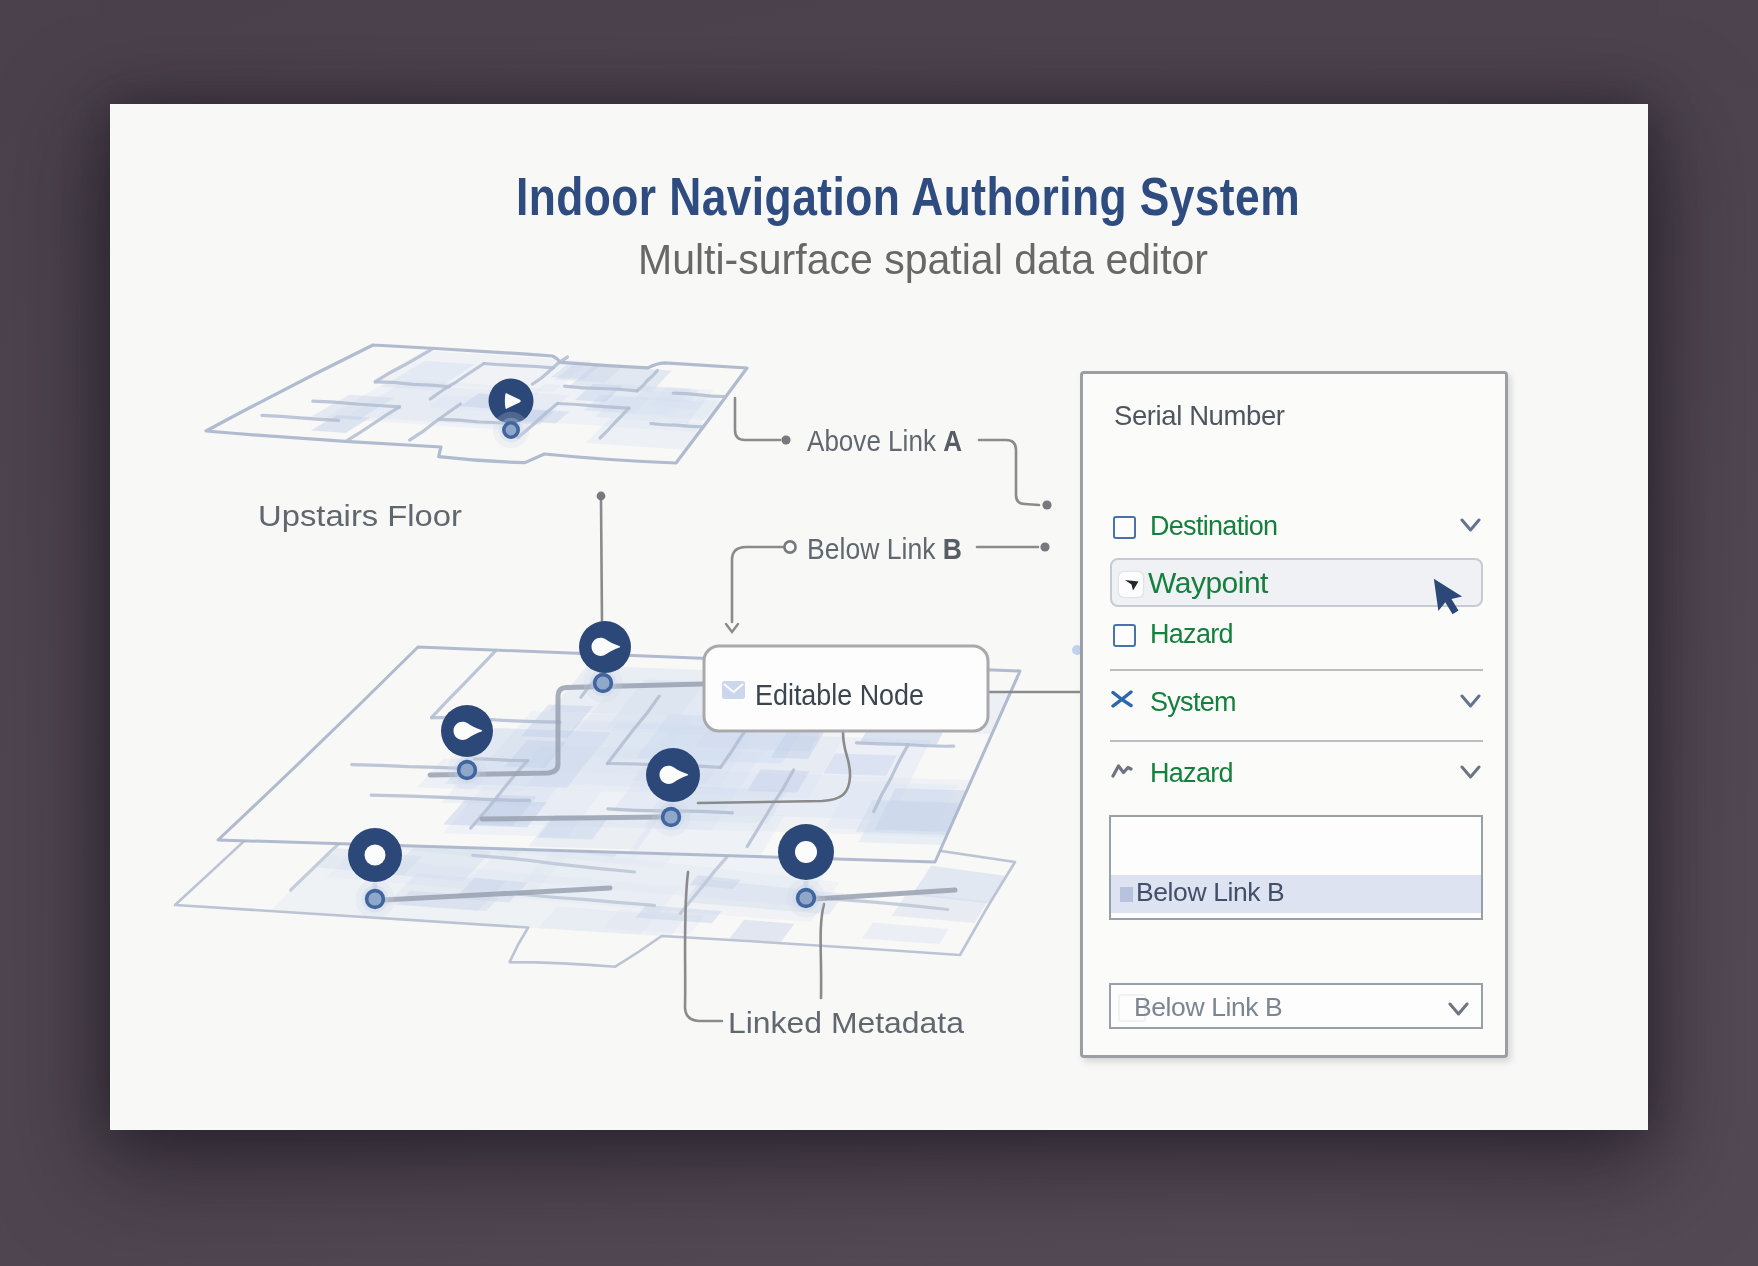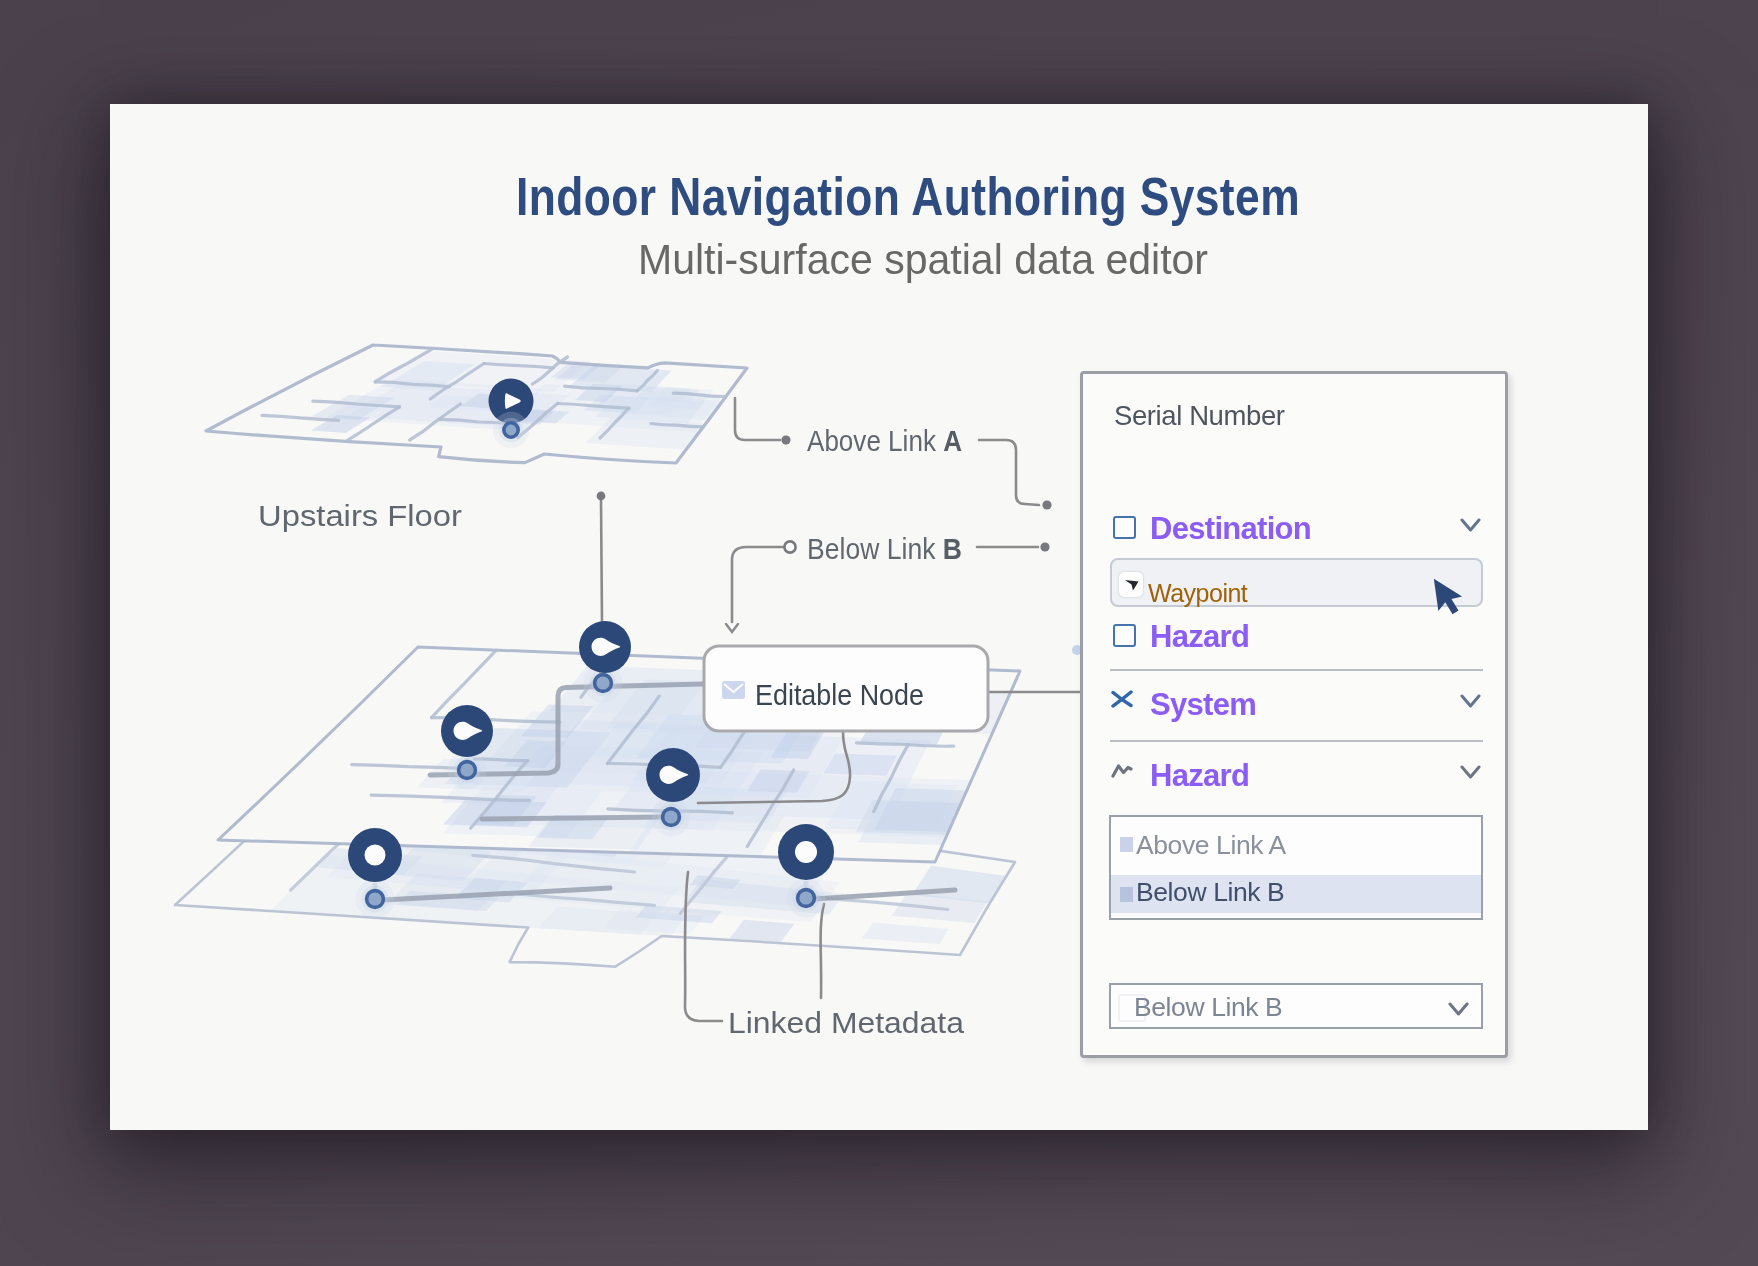--- a/index.html
+++ b/index.html
@@ -38,29 +38,29 @@
   position:absolute; left:28px; top:62px; width:372px; height:57px; box-sizing:border-box;
   border:2px solid #b3bac3; border-radius:6px; background:#fefefe;
 }
 .p-input span {
   position:absolute; left:23px; top:10px; font-family:"Liberation Serif", serif; font-style:italic;
   font-size:30px; color:#8f99a4;
 }
 .p-row { position:absolute; left:28px; width:372px; height:22px; }
 .cb { position:absolute; left:2px; top:2px; width:19px; height:19px; border:2.5px solid #4673ad; border-radius:3px; background:#fdfdfd; }
 .ic { position:absolute; left:0px; top:0px; }
-.p-head { position:absolute; left:39px; top:-3px; font-size:31px; letter-spacing:-0.7px; font-weight:bold; color:#8b5cf6; }
+.p-head { position:absolute; left:39px; top:-3px; font-size:27px; letter-spacing:-0.7px; font-weight:normal; color:#15803d; }
 .chevwrap { position:absolute; right:2px; top:4px; }
 .wpbox {
   position:absolute; left:27px; top:184px; width:373px; height:49px; box-sizing:border-box;
   background:#eff1f4; border:2px solid #c5cad3; border-radius:8px;
 }
 .wp-ic { position:absolute; left:7px; top:12px; width:24px; height:25px; background:#fdfdfe; border-radius:5px;
   box-shadow:0 0 2px rgba(100,110,130,.4); display:flex; align-items:center; justify-content:center; }
-.wp-txt { position:absolute; left:36px; top:6px; font-size:25px; letter-spacing:-0.5px; color:#a16207;margin-top:13px; }
+.wp-txt { position:absolute; left:36px; top:6px; font-size:30px; letter-spacing:-0.5px; color:#15803d; }
 .cursor { position:absolute; left:348px; top:203px; }
 .divider { position:absolute; left:27px; width:373px; border-top:2px solid #babdc2; }
 .dropdown {
   position:absolute; left:26px; top:441px; width:374px; box-sizing:border-box;
   border:2px solid #9aa0a8; background:#fdfdfd;
 }
 .dd-head { height:41px; background:#e9edf4; border-bottom:2px solid #b8bdc6; position:relative; }
 .dd-head > span:first-child { position:absolute; left:13px; top:7px; font-size:27px; letter-spacing:-0.5px; font-weight:bold; color:#21437b; }
 .chevwrap2 { position:absolute; right:12px; top:14px; }
 .dd-list { position:relative; height:101px; }
@@ -354,24 +354,20 @@
             <path d="M2,15 L7.5,5 L12.5,11.5 L17,6.5 L20,8" stroke="#6d7480" stroke-width="3.2" fill="none" stroke-linecap="round" stroke-linejoin="round"></path>
           </svg></span>
     <span class="p-head">Hazard</span>
     <span class="chevwrap"><svg class="chev" width="21" height="15" viewBox="0 0 21 15">
             <path d="M2,2 L10.5,12 L19,2" fill="none" stroke="#6d7582" stroke-width="3" stroke-linecap="round" stroke-linejoin="round"></path>
           </svg></span>
   </div>
 
   <div class="dropdown">
     <div class="dd-list">
-      <div class="dd-item">
-            <span class="sq" style="background:#c9d2e8"></span>
-            <span class="i-gray">Above Link A</span>
-          </div>
       <div class="dd-item sel">
             <span class="sq" style="background:#b6c2de"></span>
             <span class="i-dark">Below Link B</span>
           </div>
     </div>
   </div>
 
   <div class="dd2">
     <span class="ghost"></span>
         <span class="i-gray2">Below Link B</span>

